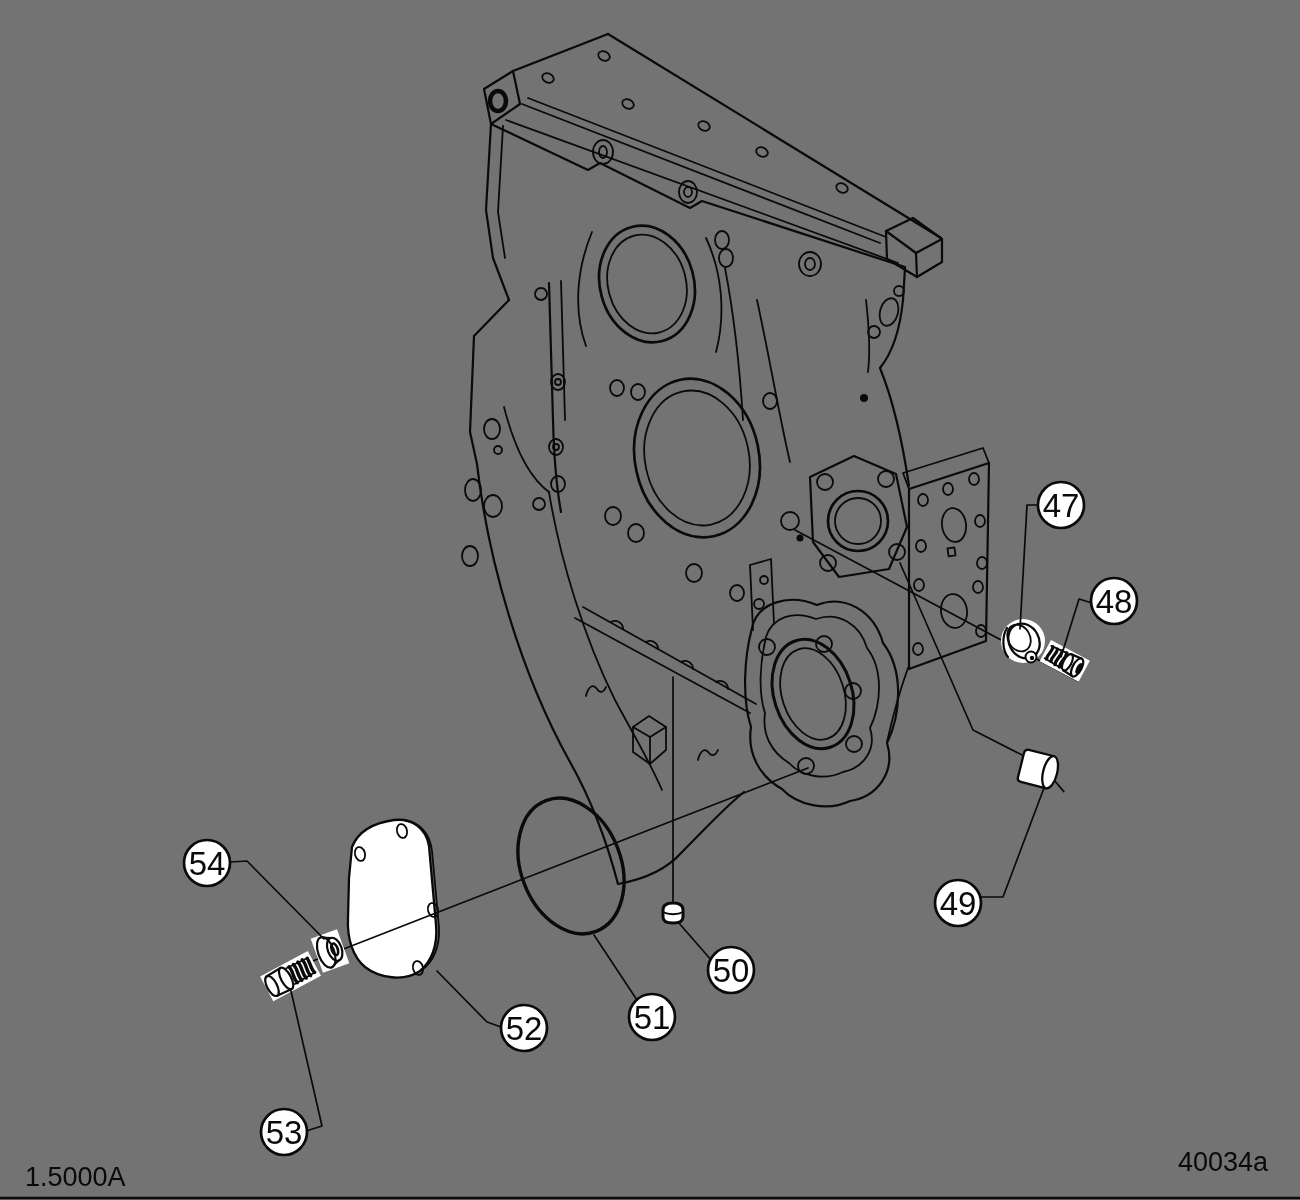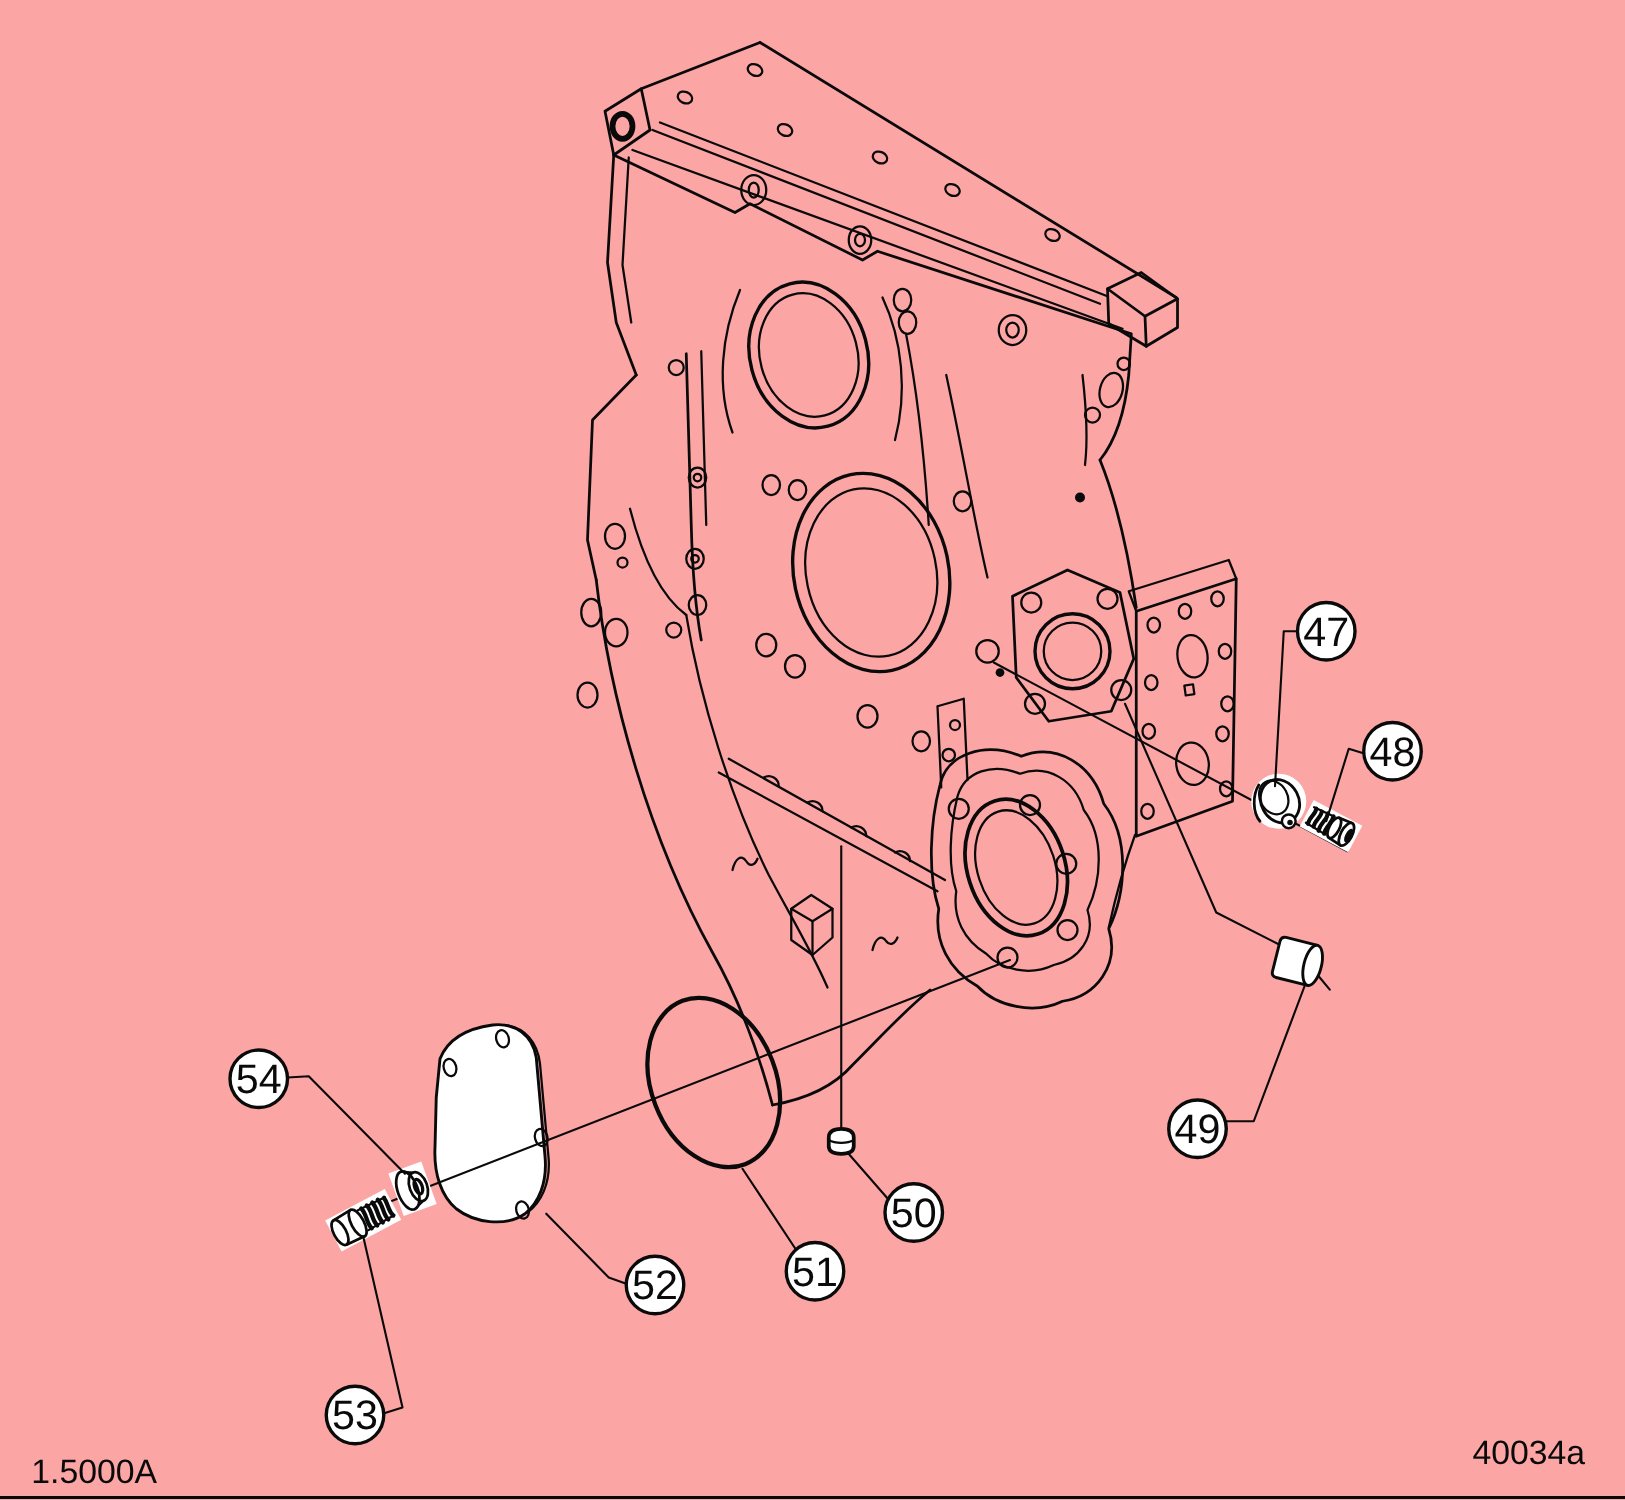--- a/index.html
+++ b/index.html
@@ -1,16 +1,16 @@
 <!DOCTYPE html>
 <html><head>
 <meta charset="utf-8">
 <style>
   html,body{margin:0;padding:0;background:#fff;}
-  .page{position:relative;width:1300px;height:1200px;background:#fca5a5;overflow:hidden;
+  .page{position:relative;width:1300px;height:1200px;background:#737373;overflow:hidden;
         font-family:"Liberation Sans",sans-serif;text-align:right;}
   svg{display:block;}
   .ln   {fill:none;stroke:#0a0a0a;stroke-width:2.2;stroke-linecap:round;stroke-linejoin:round;}
   .ln-t {fill:none;stroke:#0a0a0a;stroke-width:1.7;stroke-linecap:round;stroke-linejoin:round;}
   .ln-d {fill:none;stroke:#0a0a0a;stroke-width:1.8;stroke-linecap:round;stroke-linejoin:round;}
   .ln-b {fill:none;stroke:#0a0a0a;stroke-width:3.4;stroke-linecap:round;stroke-linejoin:round;}
   .ring {fill:none;stroke:#0a0a0a;stroke-width:4.6;}
   .wfill{fill:#ffffff;stroke:#0a0a0a;stroke-width:2.3;stroke-linecap:round;stroke-linejoin:round;}
   .blk  {fill:#0a0a0a;stroke:none;}
   .callout-circle{fill:#ffffff;stroke:#0a0a0a;stroke-width:2.7;}

